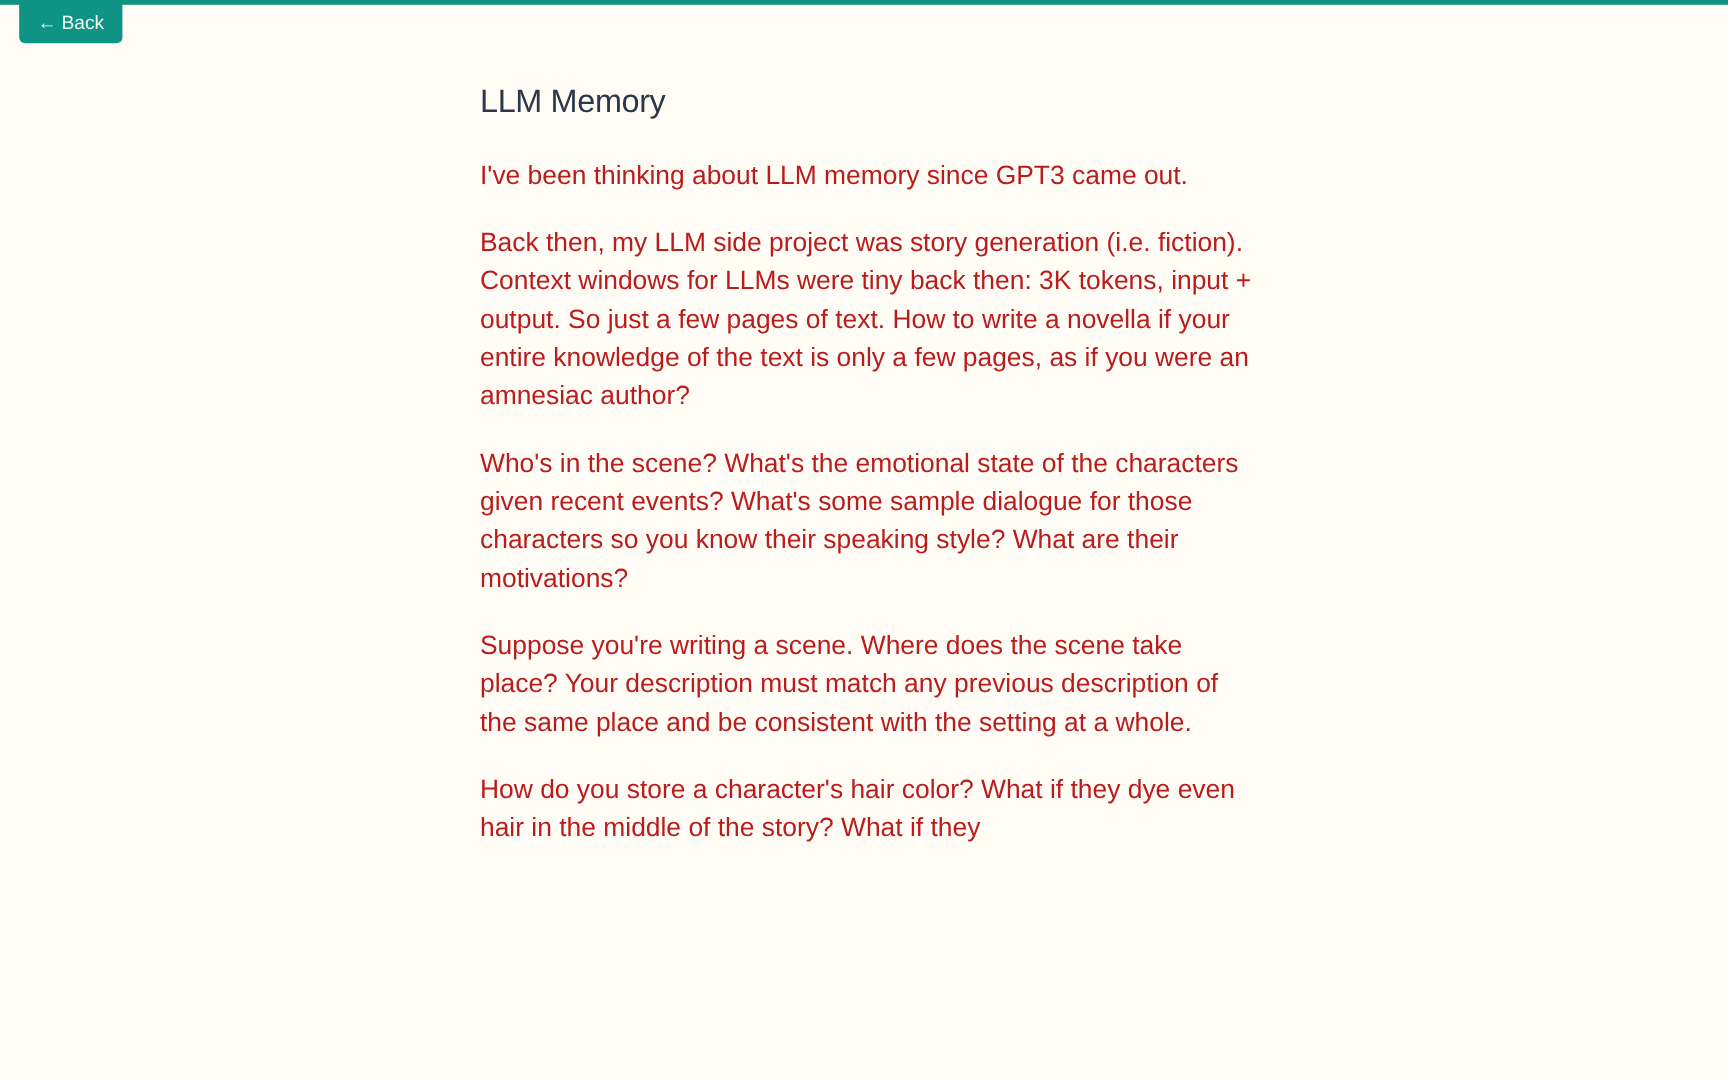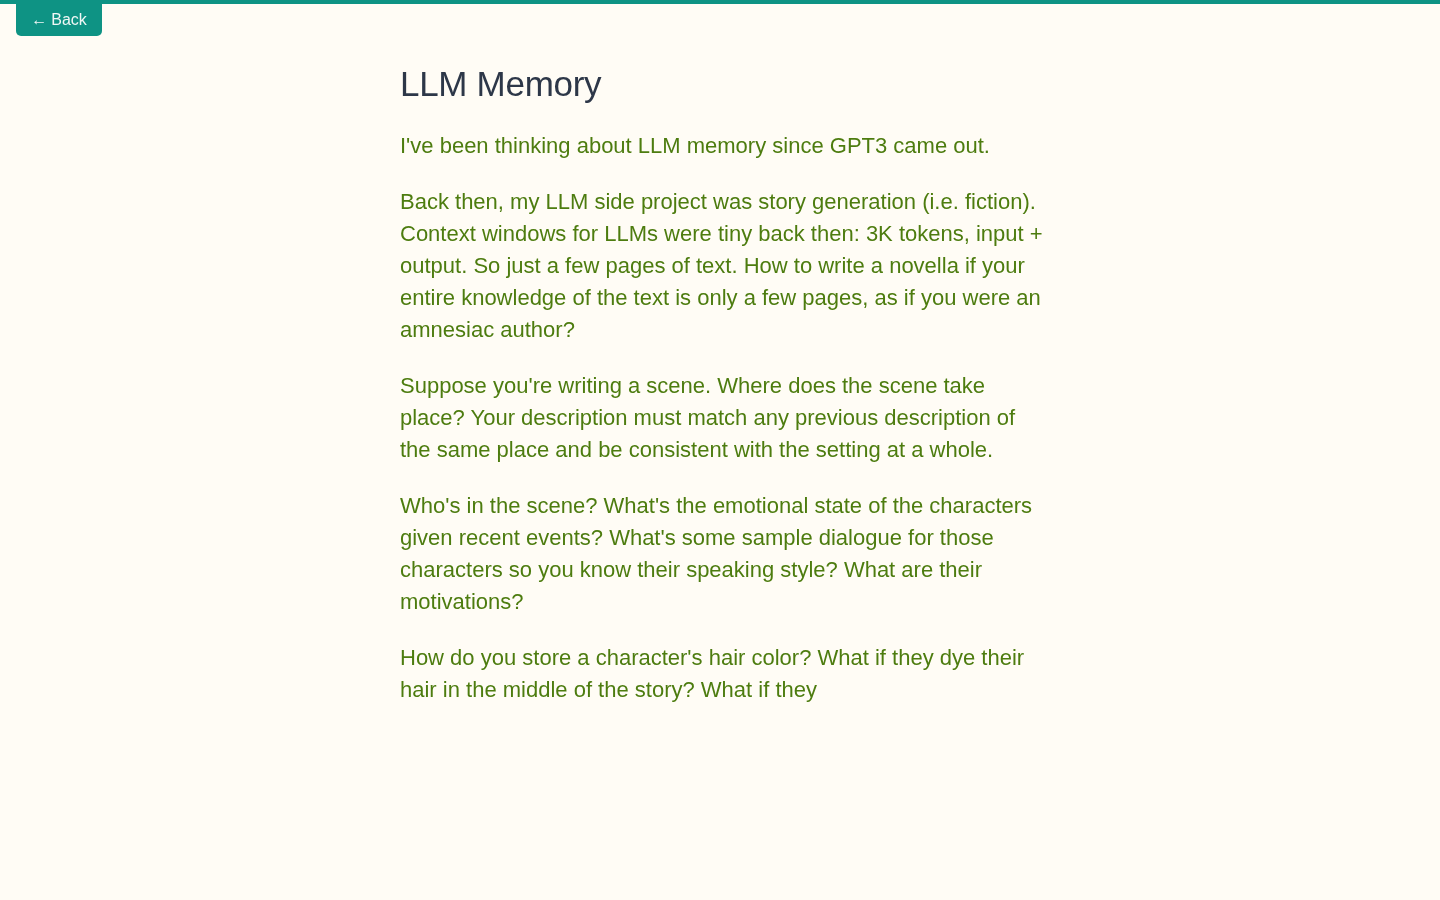--- a/index.html
+++ b/index.html
@@ -41,43 +41,43 @@
     }
     .home-button .arrow { font-size: 16px; }
     .article {
       position: absolute;
       left: 400px;
       top: 60px;
       width: 645px;
     }
     .article h1 {
       font-weight: 400;
-      font-size: 35px;
+      font-size: 27px;
       margin: 0 0 22px 0;
       line-height: 48px;
       color: #2d3748;
       letter-spacing: -0.3px;
     }
     .article p {
       font-size: 22px;
       line-height: 32px;
       margin: 0 0 24px 0;
-      color: #4d7c0f;
+      color: #b91c1c;
     }
   </style>
 </head>
 <body>
 
 <div class="top-bar"></div>
 
 <a class="home-button">
   <span class="arrow">←</span>
   <span>Back</span>
 </a>
 
 <main class="article">
   <h1>LLM Memory</h1>
   <p>I've been thinking about LLM memory since GPT3 came out.</p>
   <p>Back then, my LLM side project was story generation (i.e. fiction). Context windows for LLMs were tiny back then: 3K tokens, input + output. So just a few pages of text. How to write a novella if your entire knowledge of the text is only a few pages, as if you were an amnesiac author?</p>
+  <p>Who's in the scene? What's the emotional state of the characters given recent events? What's some sample dialogue for those characters so you know their speaking style? What are their motivations?</p>
   <p>Suppose you're writing a scene. Where does the scene take place? Your description must match any previous description of the same place and be consistent with the setting at a whole.</p>
-  <p>Who's in the scene? What's the emotional state of the characters given recent events? What's some sample dialogue for those characters so you know their speaking style? What are their motivations?</p>
-  <p>How do you store a character's hair color? What if they dye their hair in the middle of the story? What if they</p>
+  <p>How do you store a character's hair color? What if they dye even hair in the middle of the story? What if they</p>
 </main>
 
 </body></html>

